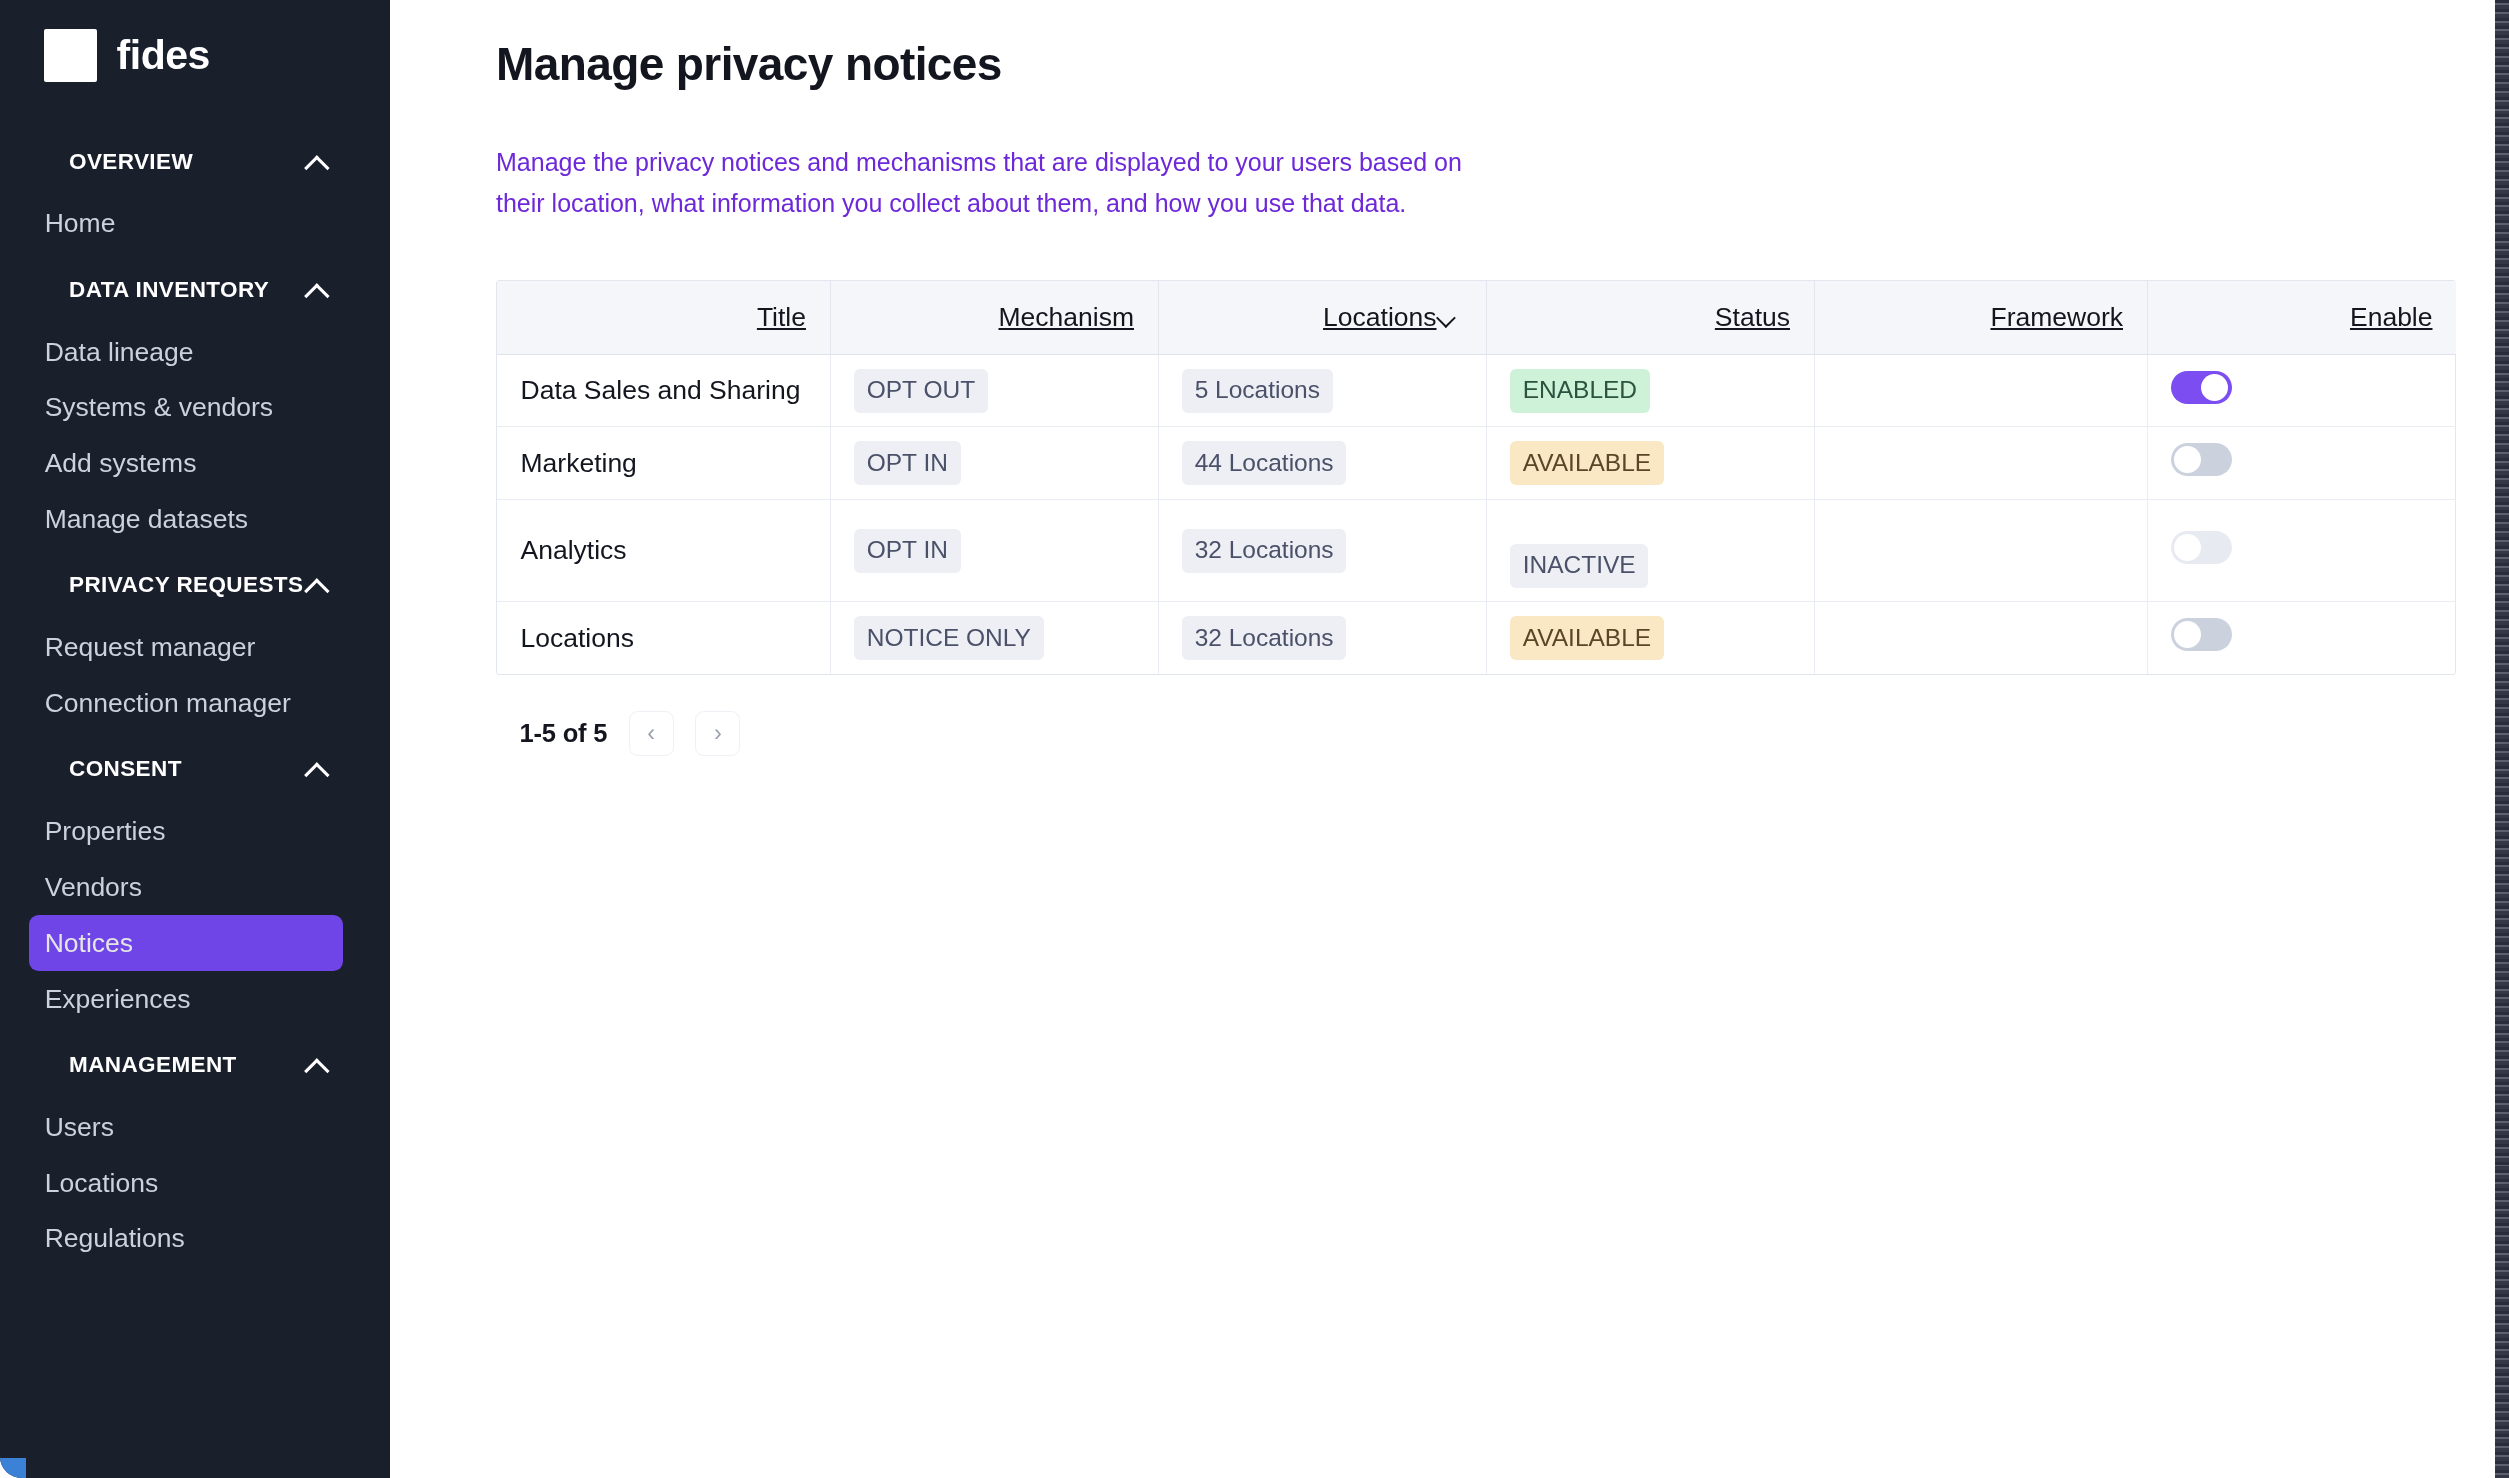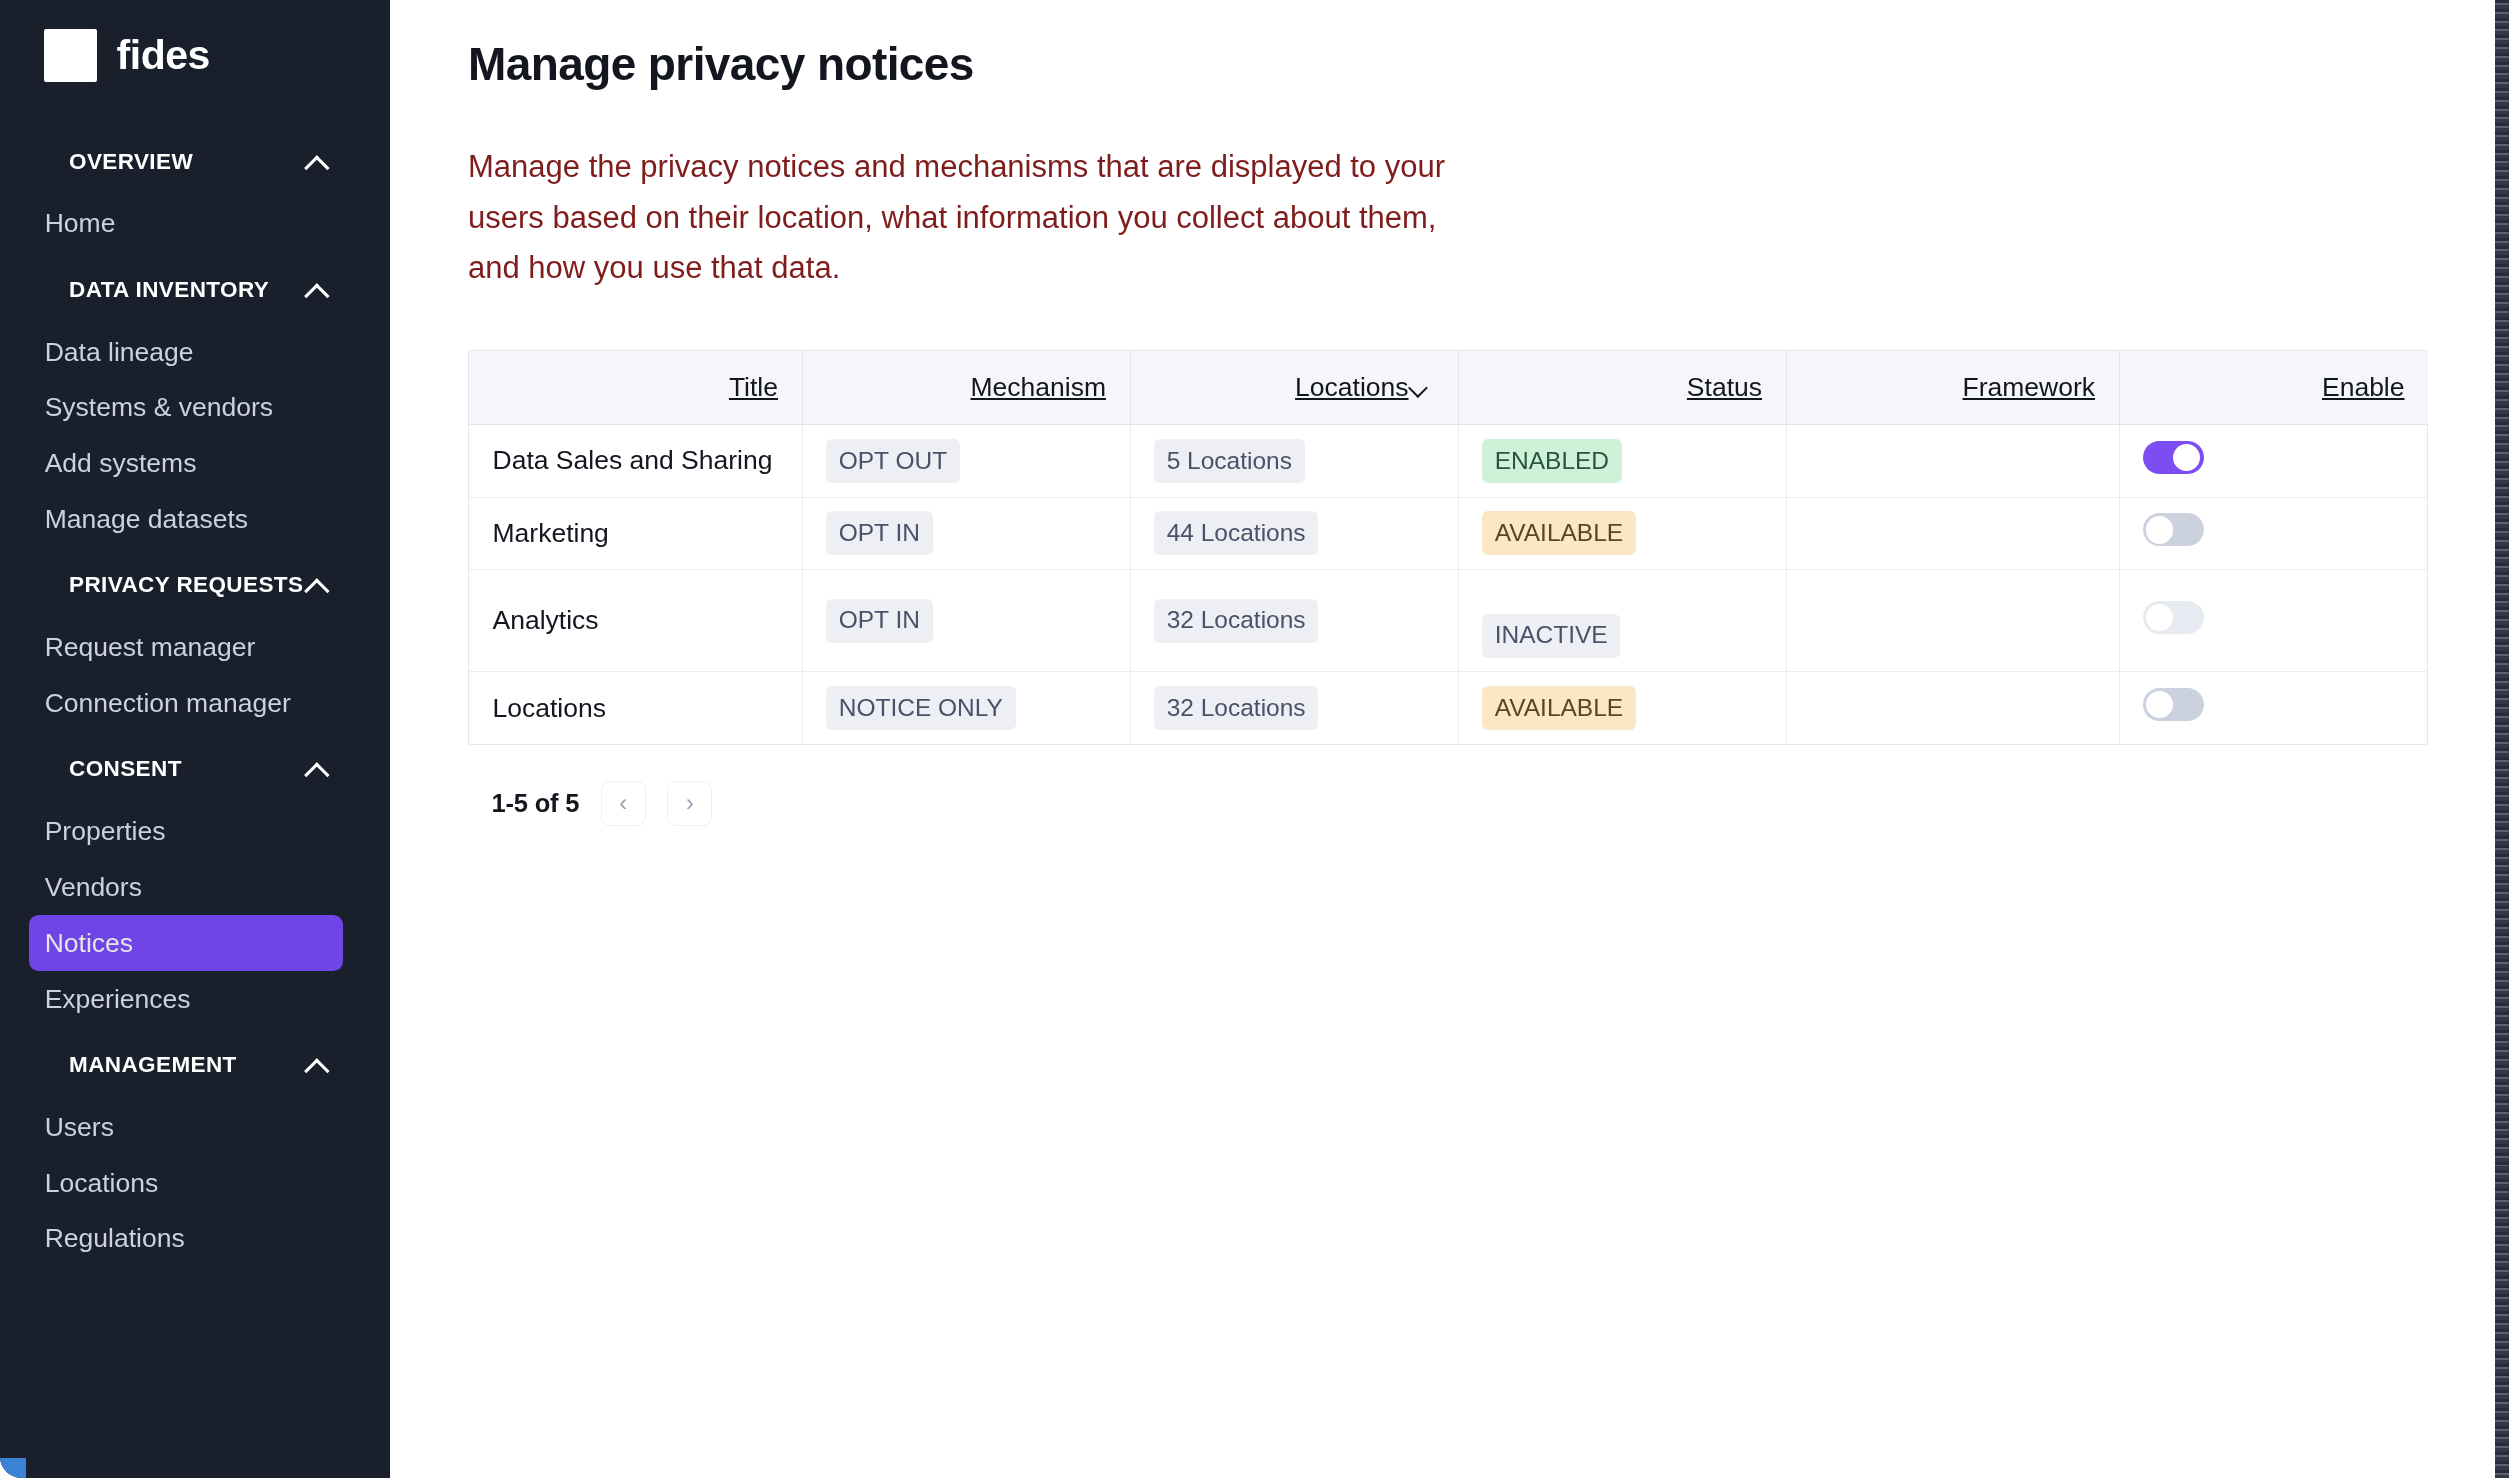--- a/index.html
+++ b/index.html
@@ -2,21 +2,21 @@
 <html><head>
 <meta charset="utf-8">
 <style>
   * { box-sizing: border-box; margin: 0; padding: 0; }
   html, body {
     width: 2509px; height: 1478px;
     font-family: "Liberation Sans", sans-serif;
     background: #ffffff;
     overflow: hidden;
   }
-  .app { display: flex; width: 2509px; height: 1478px; position: relative; }
+  .app { display: flex; width: 2509px; height: 1478px; position: relative; gap: 28px; }
 
   
   .sidebar {
     width: 390px;
     flex: 0 0 390px;
     background: #1A1F2C;
     color: #fff;
     border-bottom-left-radius: 21.6px;
     padding: 0 0 9.8px 0;
     position: relative;
@@ -87,21 +87,21 @@
     padding: 37px 0 0 78px;
     position: relative;
     overflow: hidden;
   }
   .page-title {
     font-size: 46px; font-weight: bold; color: #14161F;
     letter-spacing: -0.6px;
     margin-bottom: 51px;
   }
   .page-desc {
-    font-size: 31px; color: #7f1d1d; line-height: 1.63;
+    font-size: 25px; color: #6d28d9; line-height: 1.63;
     max-width: 990px;
     margin-bottom: 56px;
   }
 
   
   .table-card {
     width: 1960px;
     border: 1px solid #E2E6EE;
     border-radius: 2.9px;
     background: #fff;

